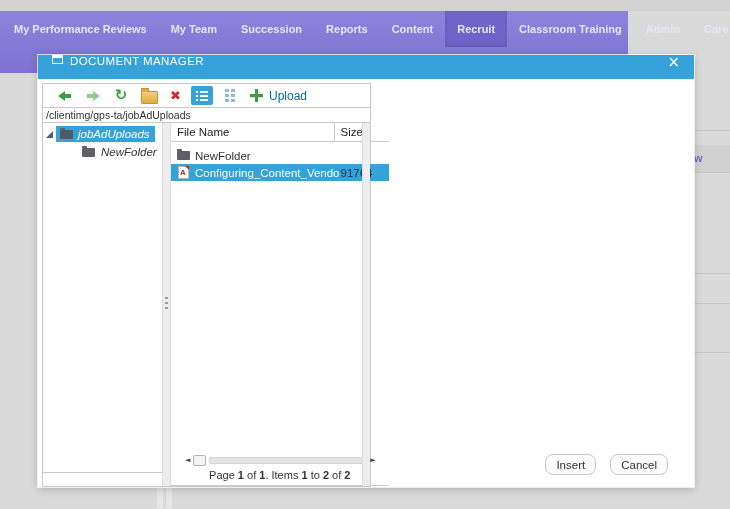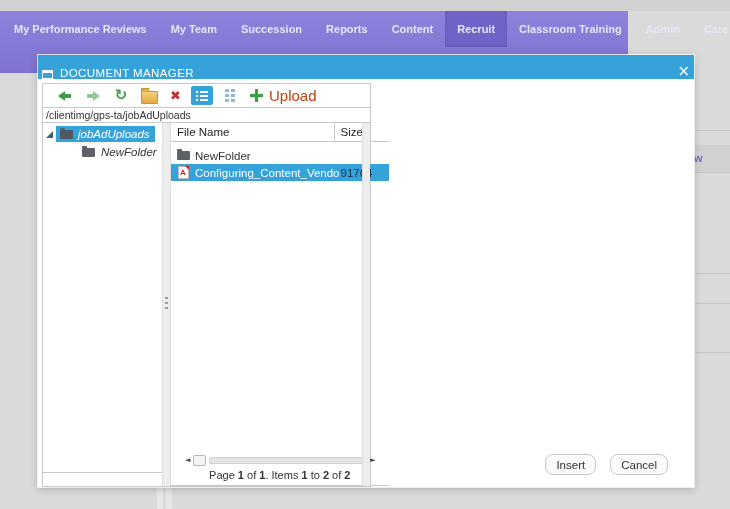--- a/index.html
+++ b/index.html
@@ -27,21 +27,21 @@
   .bg-row-dark{position:absolute;left:0;top:72px;width:36px;height:27px;background:#d1d1d1;}
   .bg-link{position:absolute;left:0px;top:79px;font-size:11px;font-weight:700;color:#7668d0;}
   .bg-vbar{position:absolute;top:488px;width:6px;height:21px;background:#e7e7e7;}
   
   .dialog{
     position:absolute;left:38px;top:55px;width:656px;height:432px;background:#fff;
     box-shadow:0 0 0 1px rgba(255,255,255,.75),0 2px 8px rgba(0,0,0,.22);
   }
   .titlebar{
     position:absolute;left:0;top:0;width:100%;height:24px;background:#36a2da;
-    display:flex;align-items:flex-end;padding:0 4px;box-sizing:border-box;
+    display:flex;align-items:flex-start;padding:0 14px;box-sizing:border-box;
   }
   .win-icon{width:11px;height:9px;border:1px solid #fff;border-top:3px solid #fff;margin-right:7px;box-sizing:border-box;}
   .title-text{color:#fff;font-size:11.5px;font-weight:400;letter-spacing:.4px;}
   .close-btn{
     margin-left:auto;color:#fff;font-size:15px;line-height:15px;cursor:pointer;
     font-family:"DejaVu Sans",sans-serif;
   }
   
   .explorer{
     position:absolute;left:4px;top:28px;width:329px;height:404px;
@@ -70,21 +70,21 @@
   .list-glyph{display:flex;flex-direction:column;gap:2px;}
   .list-glyph .lrow{display:flex;align-items:center;gap:2px;}
   .list-glyph .d{width:2px;height:2px;background:#fff;}
   .list-glyph .l{width:8px;height:2px;background:#fff;}
   .grid-glyph{display:grid;grid-template-columns:4px 4px;grid-auto-rows:3px;gap:2px;}
   .grid-glyph .g{width:4px;height:3px;background:#8cbcd9;}
   .upload-btn{display:flex;align-items:center;gap:6px;margin-left:6px;cursor:pointer;}
   .plus-icon{position:relative;width:13px;height:13px;}
   .plus-icon:before{content:"";position:absolute;left:0;top:5px;width:13px;height:3px;background:#3f9e45;box-shadow:0 1px 0 rgba(0,0,0,.15);}
   .plus-icon:after{content:"";position:absolute;left:5px;top:0;width:3px;height:13px;background:#3f9e45;}
-  .upload-label{font-size:15px;color:#c2410c;text-align:right;}
+  .upload-label{font-size:12px;color:#0369a1;text-align:right;}
   
   .pathbar{height:14px;flex:0 0 14px;border-bottom:1px solid #c9c9c9;font-size:10.5px;line-height:14px;color:#333;padding-left:3px;white-space:nowrap;}
   
   .panes{flex:1;display:flex;min-height:0;}
   .tree-pane{width:119px;flex:0 0 119px;display:flex;flex-direction:column;}
   .pane-body{flex:1;border-bottom:1px solid #c9c9c9;min-height:0;}
   .pane-foot{height:13px;flex:0 0 13px;}
   .v-split{width:9px;flex:0 0 9px;background:#ededed;border-left:1px solid #dddddd;border-right:1px solid #dddddd;box-sizing:border-box;position:relative;cursor:col-resize;}
   .grip{position:absolute;left:2px;top:50%;margin-top:-8px;display:flex;flex-direction:column;gap:3px;}
   .grip i{display:block;width:3px;height:2px;background:#9a9a9a;}

